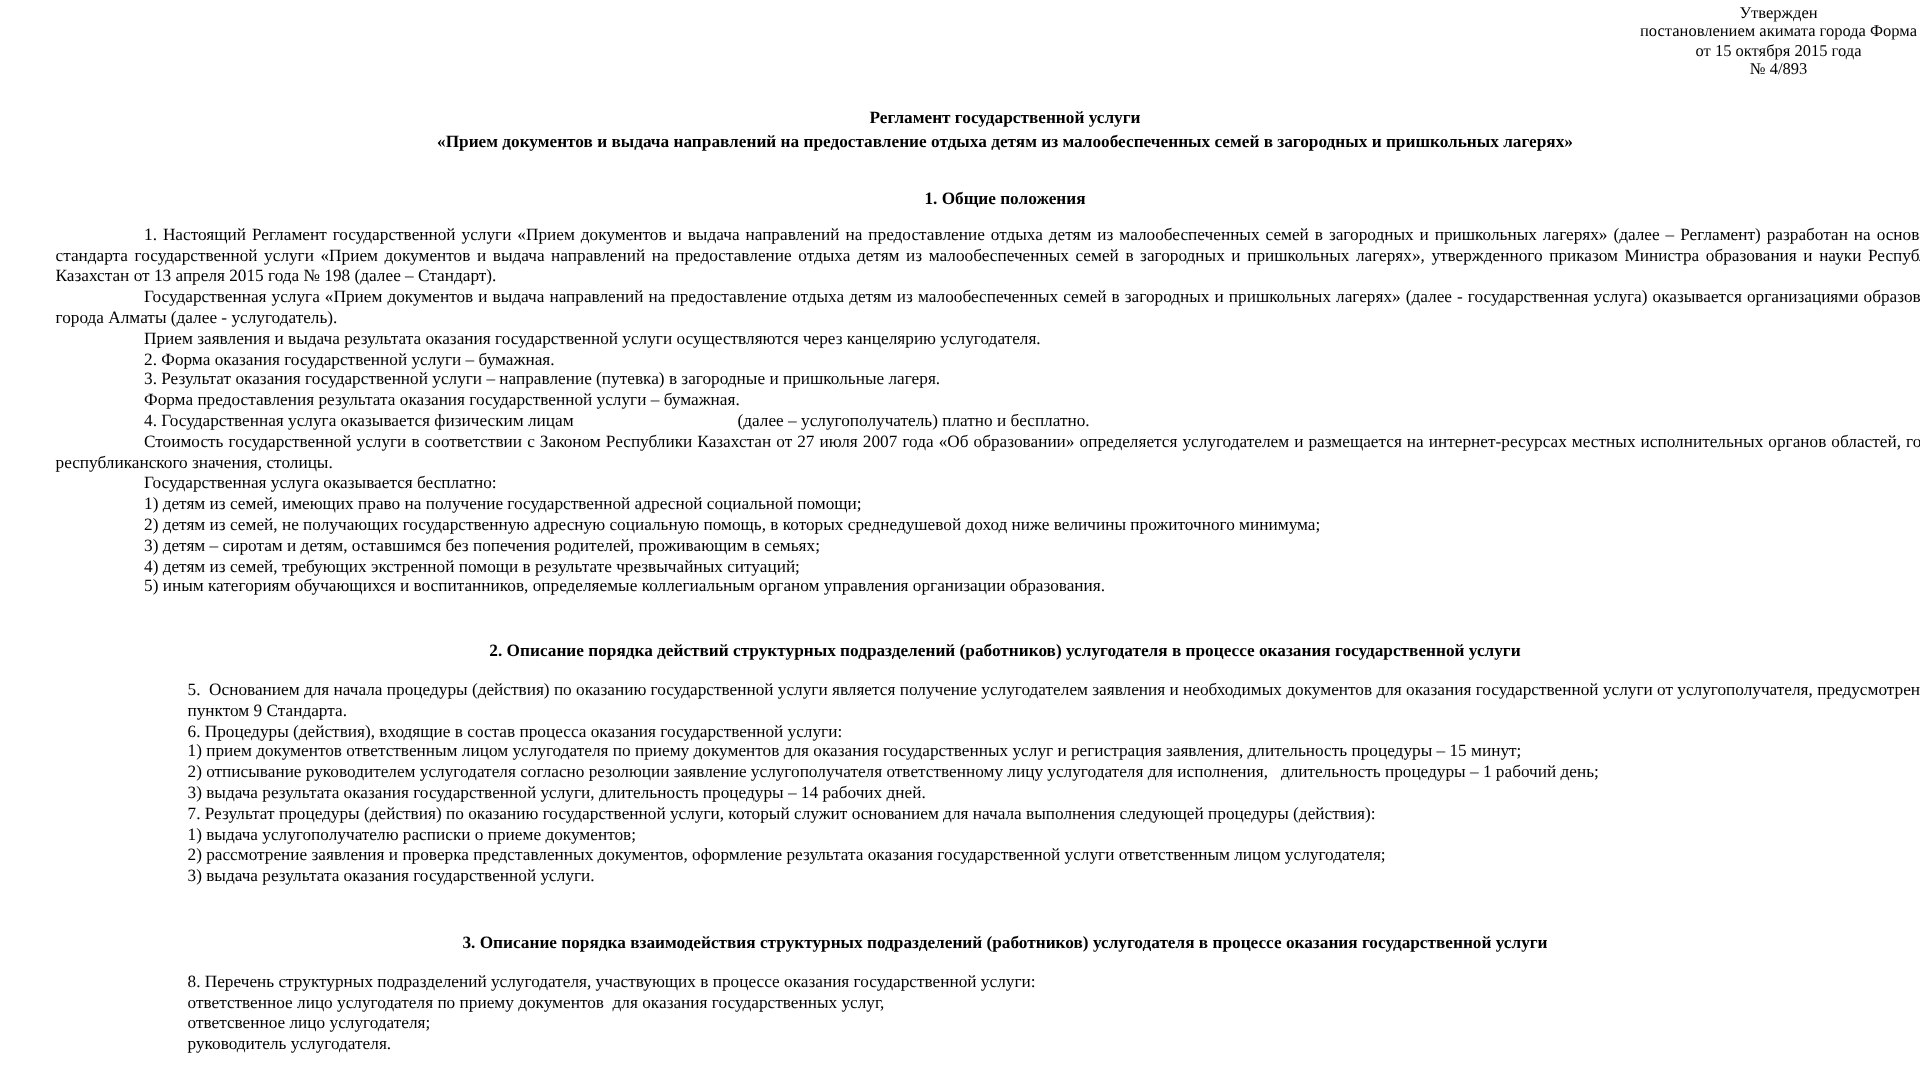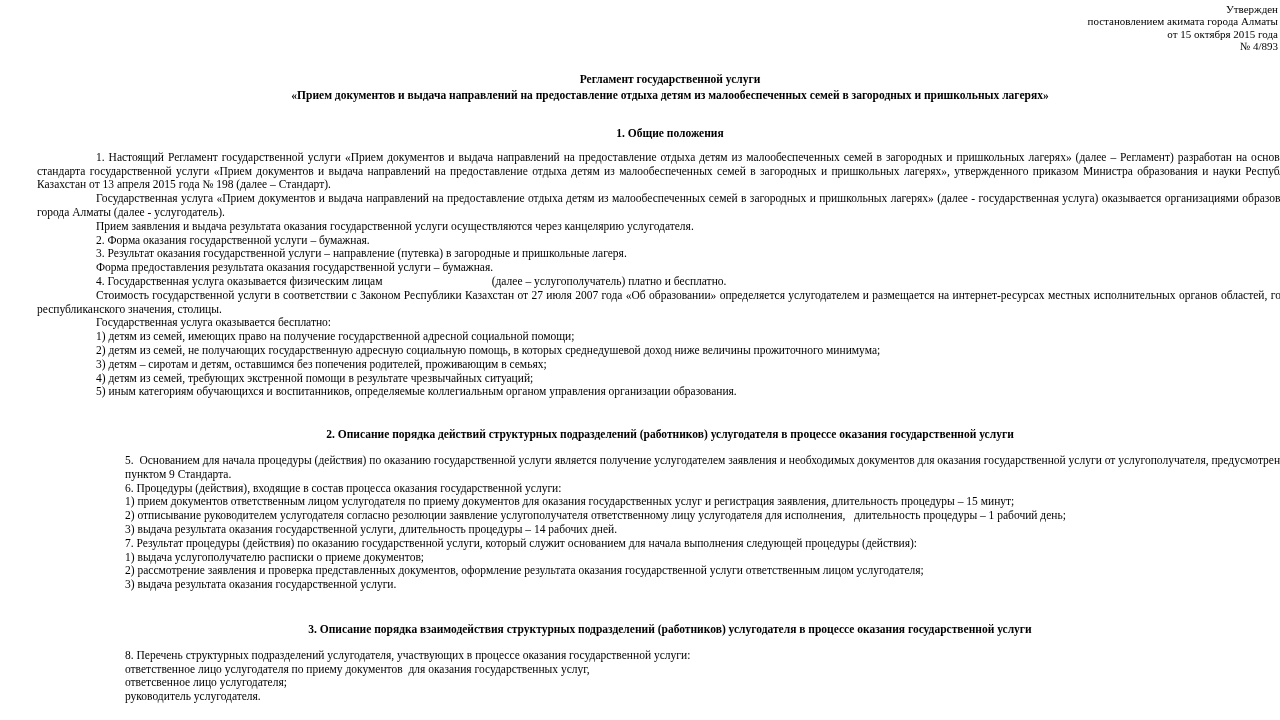--- a/index.html
+++ b/index.html
@@ -9,21 +9,21 @@
     height: 720px;
     overflow: hidden;
     background: #ffffff;
     color: #000000;
     font-family: "Liberation Serif", serif;
   }
   .approval {
     position: absolute;
     top: 3px;
     right: 2px;
-    text-align: right;
+    text-align: center;
     font-size: 11px;
     line-height: 12.4px;
     white-space: nowrap;
   }
   .page {
     width: 1266px;
     margin-left: 37px;
   }
   .title {
     margin-top: 72px;
@@ -55,21 +55,21 @@
     margin-left: 88px;
     text-align: left;
     white-space: pre-wrap;
   }
 </style>
 </head>
 <body>
 
 <div class="approval">
   <div>Утвержден</div>
-  <div>постановлением акимата города Алматы</div>
+  <div>постановлением акимата города Форма</div>
   <div>от 15 октября 2015 года</div>
   <div>№ 4/893</div>
 </div>
 
 <div class="page">
 
   <div class="title">
     <div>Регламент государственной услуги</div>
     <div>«Прием документов и выдача направлений на предоставление отдыха детям из малообеспеченных семей в загородных и пришкольных лагерях»</div>
   </div>

